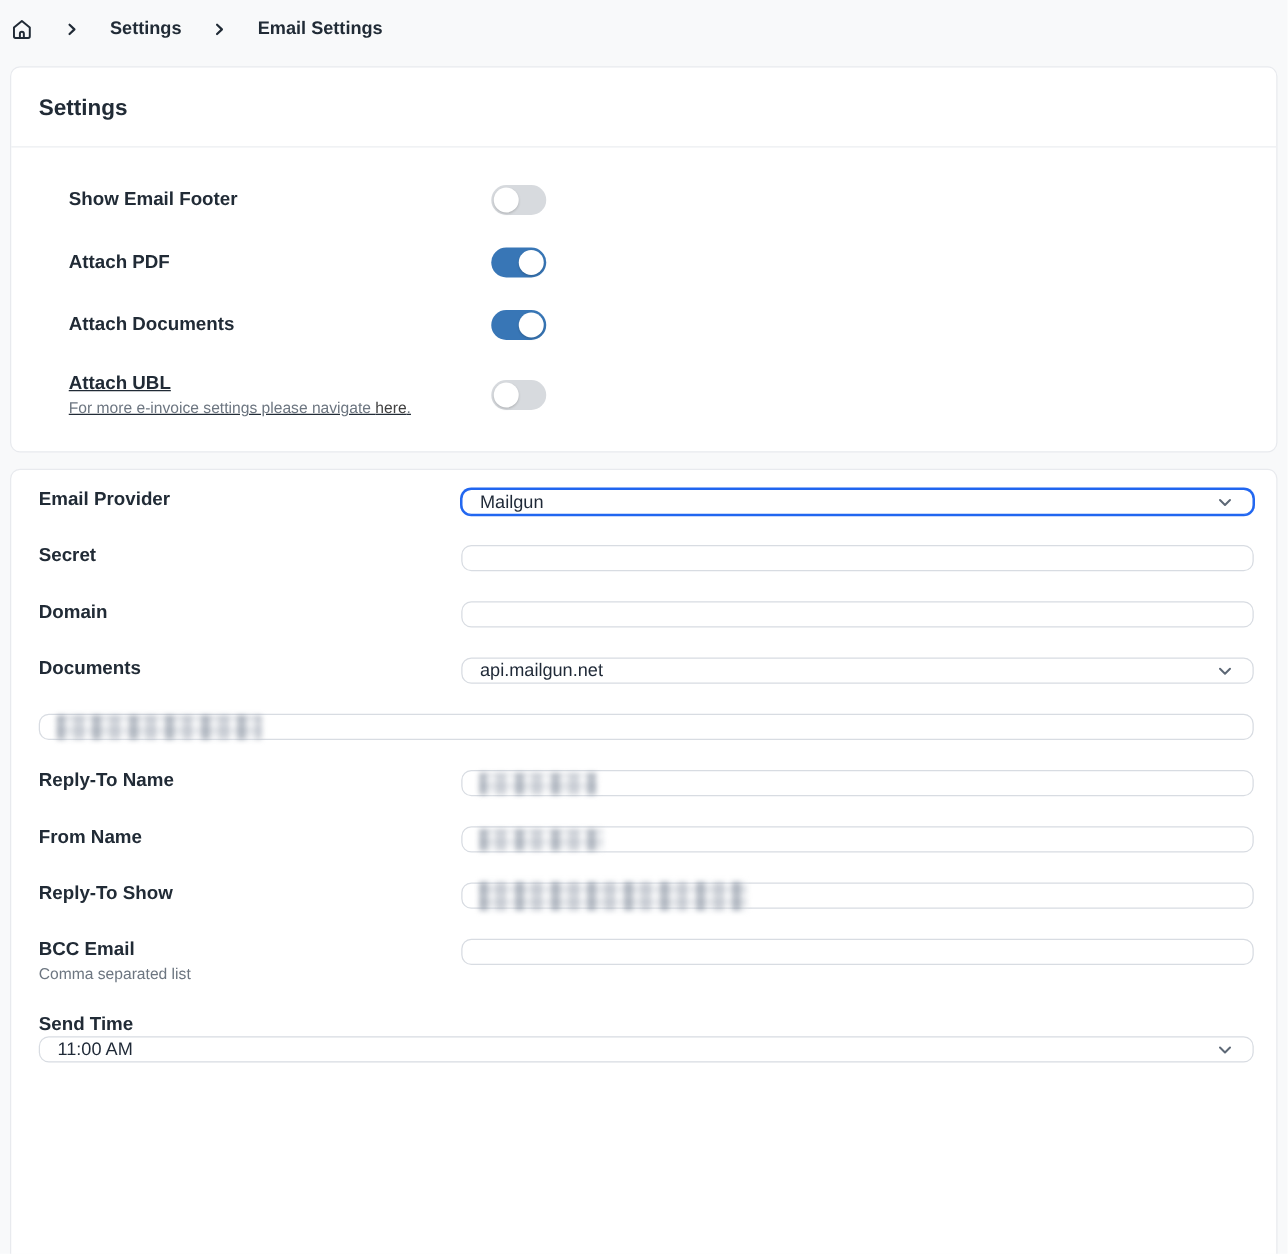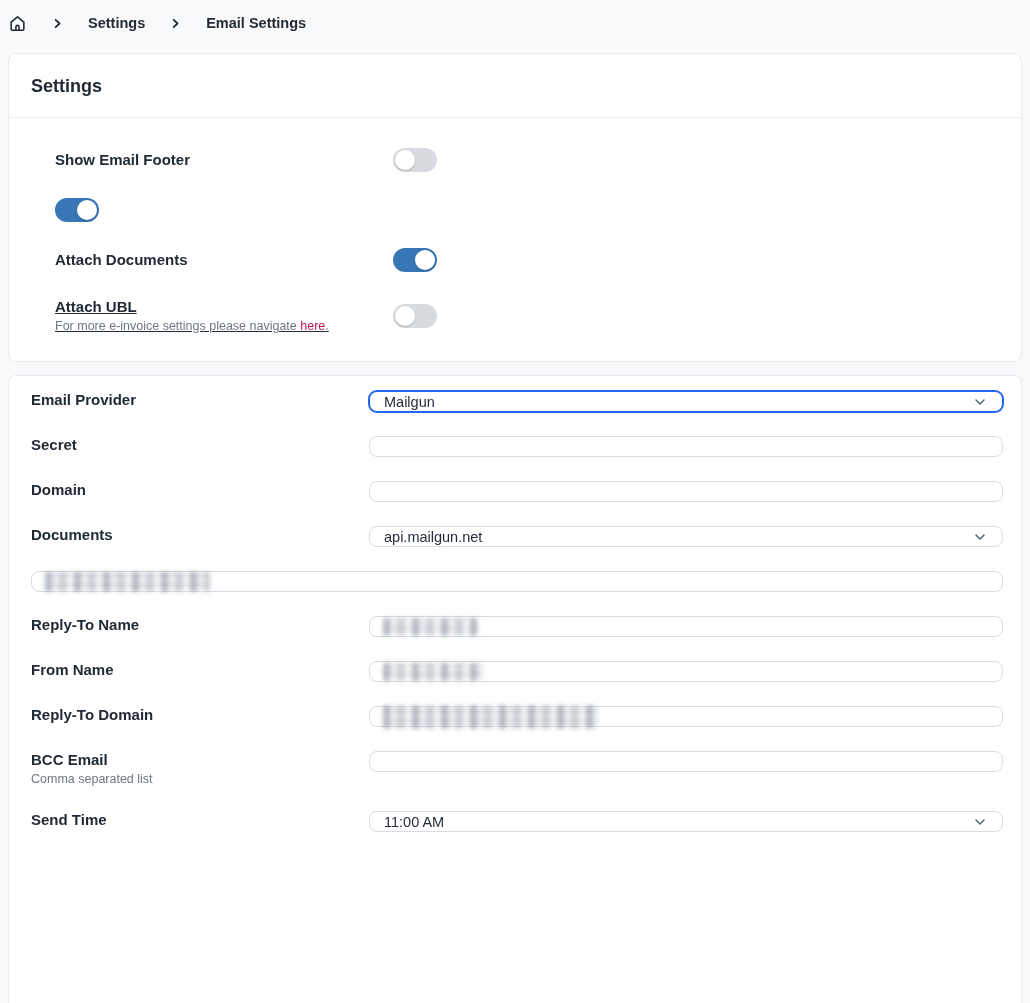--- a/index.html
+++ b/index.html
@@ -35,40 +35,40 @@
     border-bottom: 1px solid #eceef1;
   }
 
   
   .toggle-section { padding: 30px 18px 27px 22px; }
   .trow { display: flex; align-items: center; margin-bottom: 26px; min-height: 24px; margin-left: 24px; }
   .trow:last-child { margin-bottom: 0; text-decoration: underline; }
   .tlabel { width: 338px; }
   .lbl { font-size: 15px; font-weight: 700; color: #212b36; line-height: 18px; }
   .helper { font-size: 12.5px; color: #6d7681; line-height: 16px; margin-top: 2px; font-weight: 400; }
-  .helper a { color: #be185d; text-decoration: none; cursor: pointer; }
+  .helper a { color: #404040; text-decoration: none; cursor: pointer; }
 
   .switch {
     width: 44px; height: 24px; border-radius: 12px;
     background: #d7dade; border: none; position: relative; padding: 0;
     cursor: pointer; flex: none; display: block;
   }
   .switch.on { background: #3876b6; }
   .knob {
     position: absolute; top: 2px; left: 2px;
     width: 20px; height: 20px; border-radius: 50%;
     background: #fff; box-shadow: 0 1px 2px rgba(0,0,0,.18);
   }
   .switch.on .knob { left: 22px; }
 
   
   .card-form { margin-top: 13px; min-height: 650px; }
   .form-section { padding: 15px 18px 30px 22px; }
   .frow { display: flex; margin-bottom: 24px; }
-  .frow:last-child { margin-bottom: 0; }
+  .frow:last-child { margin-bottom: 0; flex-direction: column; }
   .flabel { width: 338px; padding-right: 12px; }
   .control { flex: 1; position: relative; }
 
   .input, .select {
     width: 100%; height: 21px;
     border: 1px solid #d8dce2; border-radius: 8px;
     background: #fff; font-family: Liberation Sans, sans-serif;
     font-size: 14.5px; color: #1f2937; padding: 0 14px;
     outline: none;
   }
@@ -122,20 +122,24 @@
     <div class="tlabel">
       <div class="lbl">Show Email Footer</div>
 
     </div>
     <button class="switch">
       <span class="knob"></span>
     </button>
   </div>
 
   <div class="trow">
+    <div class="tlabel">
+      <div class="lbl">Attach PDF</div>
+
+    </div>
     <button class="switch on">
       <span class="knob"></span>
     </button>
   </div>
 
   <div class="trow">
     <div class="tlabel">
       <div class="lbl">Attach Documents</div>
 
     </div>
@@ -223,21 +227,21 @@
   <div class="frow">
     <div class="flabel">
       <div class="lbl">From Name</div>
 
     </div>
     <div class="control"><input class="input" style=""><div class="redact" style="width: 100px; height: 18px;"></div></div>
   </div>
 
   <div class="frow">
     <div class="flabel">
-      <div class="lbl">Reply-To Domain</div>
+      <div class="lbl">Reply-To Show</div>
 
     </div>
     <div class="control"><input class="input" style=""><div class="redact" style="width: 215px; height: 24px;"></div></div>
   </div>
 
   <div class="frow">
     <div class="flabel">
       <div class="lbl">BCC Email</div>
       <div class="helper">Comma separated list</div>
     </div>

